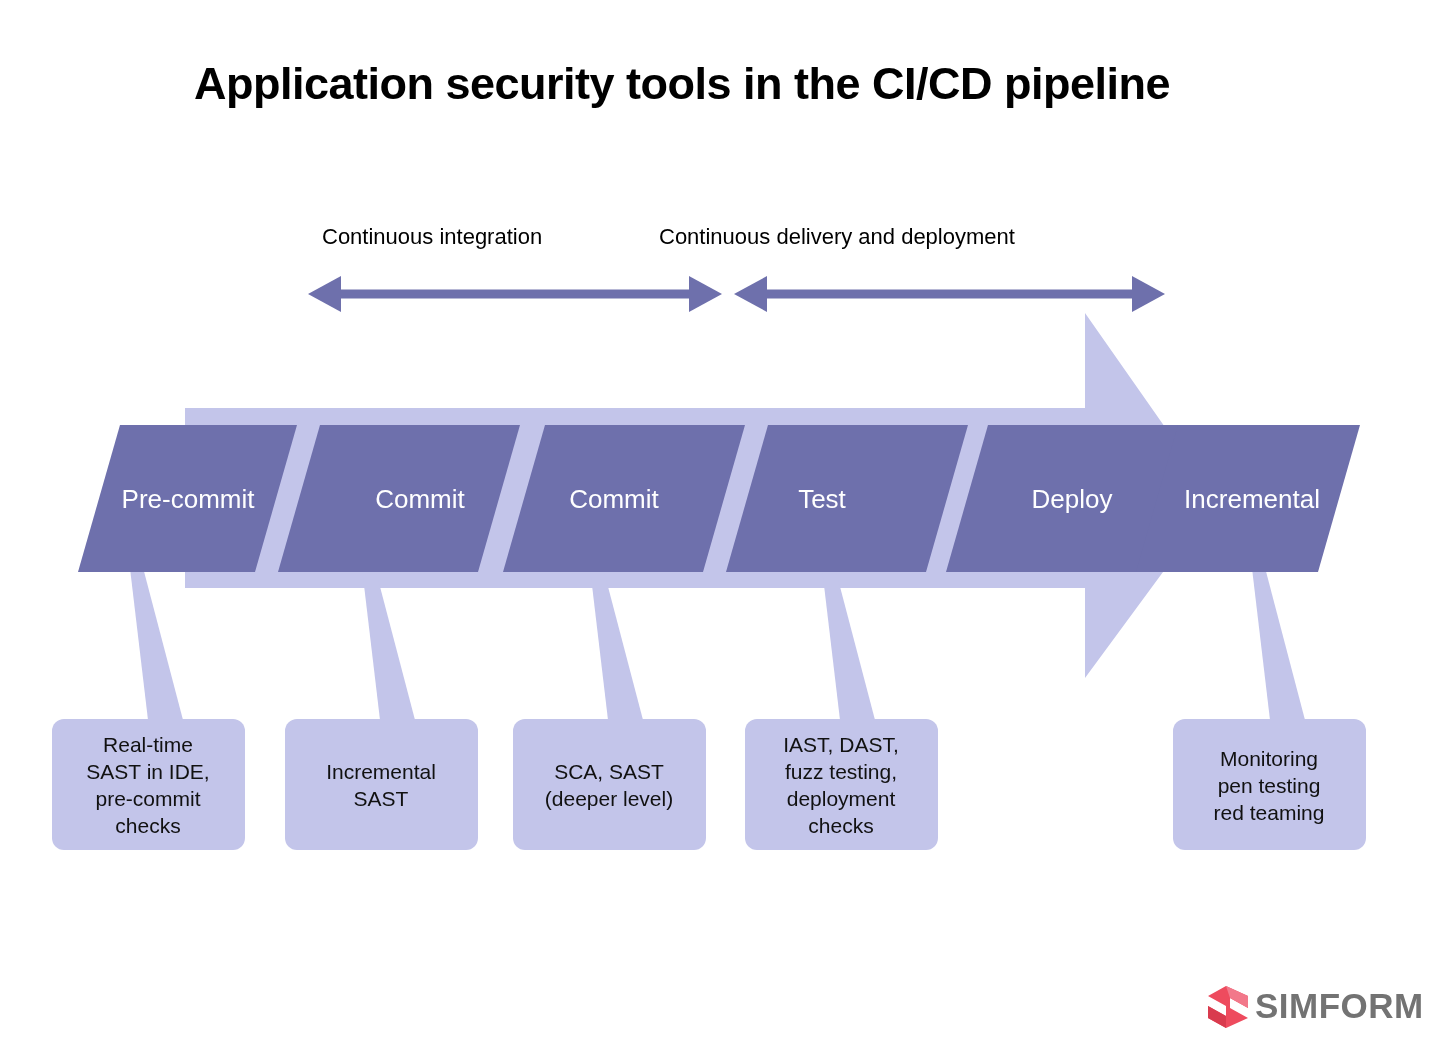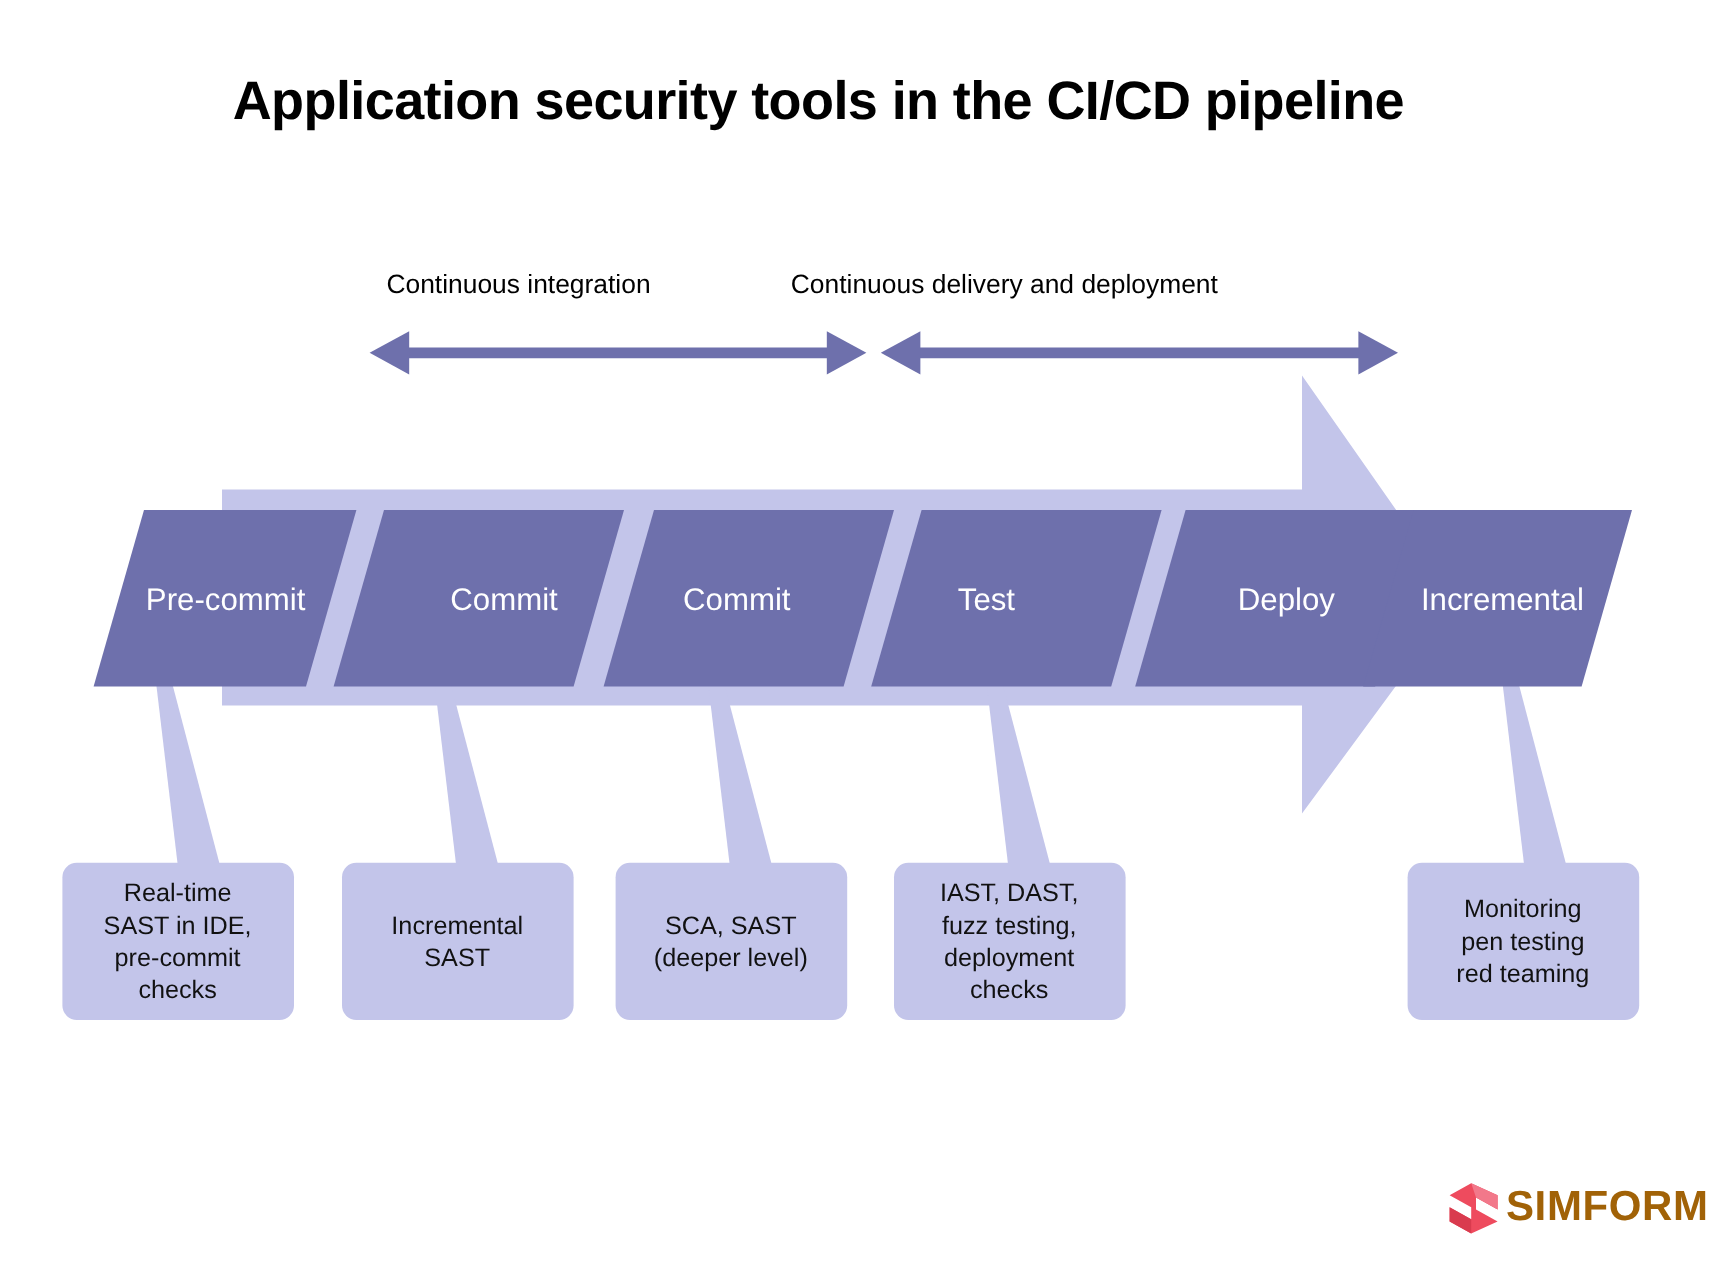--- a/index.html
+++ b/index.html
@@ -61,21 +61,21 @@
     white-space: pre;
     transform: translate(-50%, -50%);
   }
   .logo-word {
     position: absolute;
     left: 1255px;
     top: 986px;
     font-size: 35px;
     font-weight: bold;
     letter-spacing: 0.5px;
-    color: #a16207;
+    color: #737373;
     white-space: nowrap;
   }
 </style>
 </head>
 <body>
 
 <svg id="canvas" viewBox="0 0 1434 1052" xmlns="http://www.w3.org/2000/svg">
 
   <g>
     <line x1="325" y1="294" x2="705" y2="294" stroke="#6E70AC" stroke-width="9"></line>

